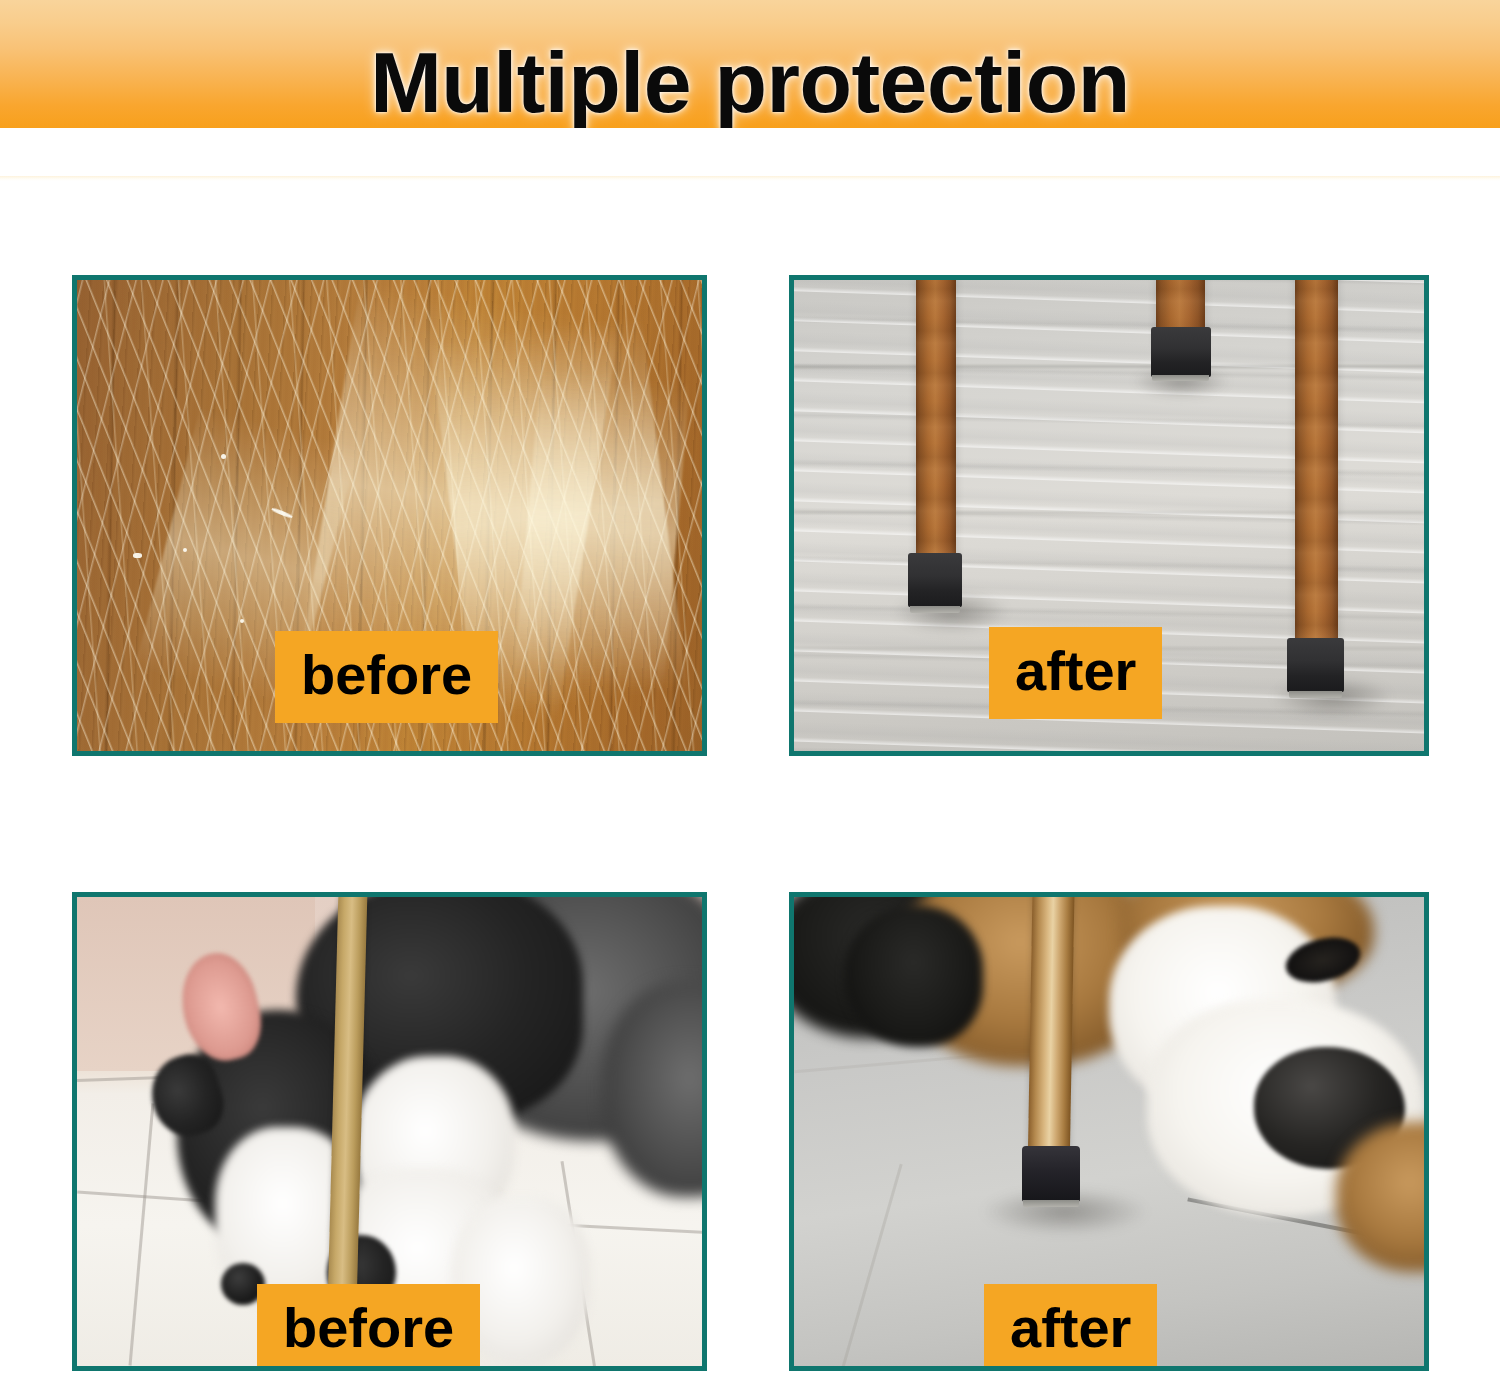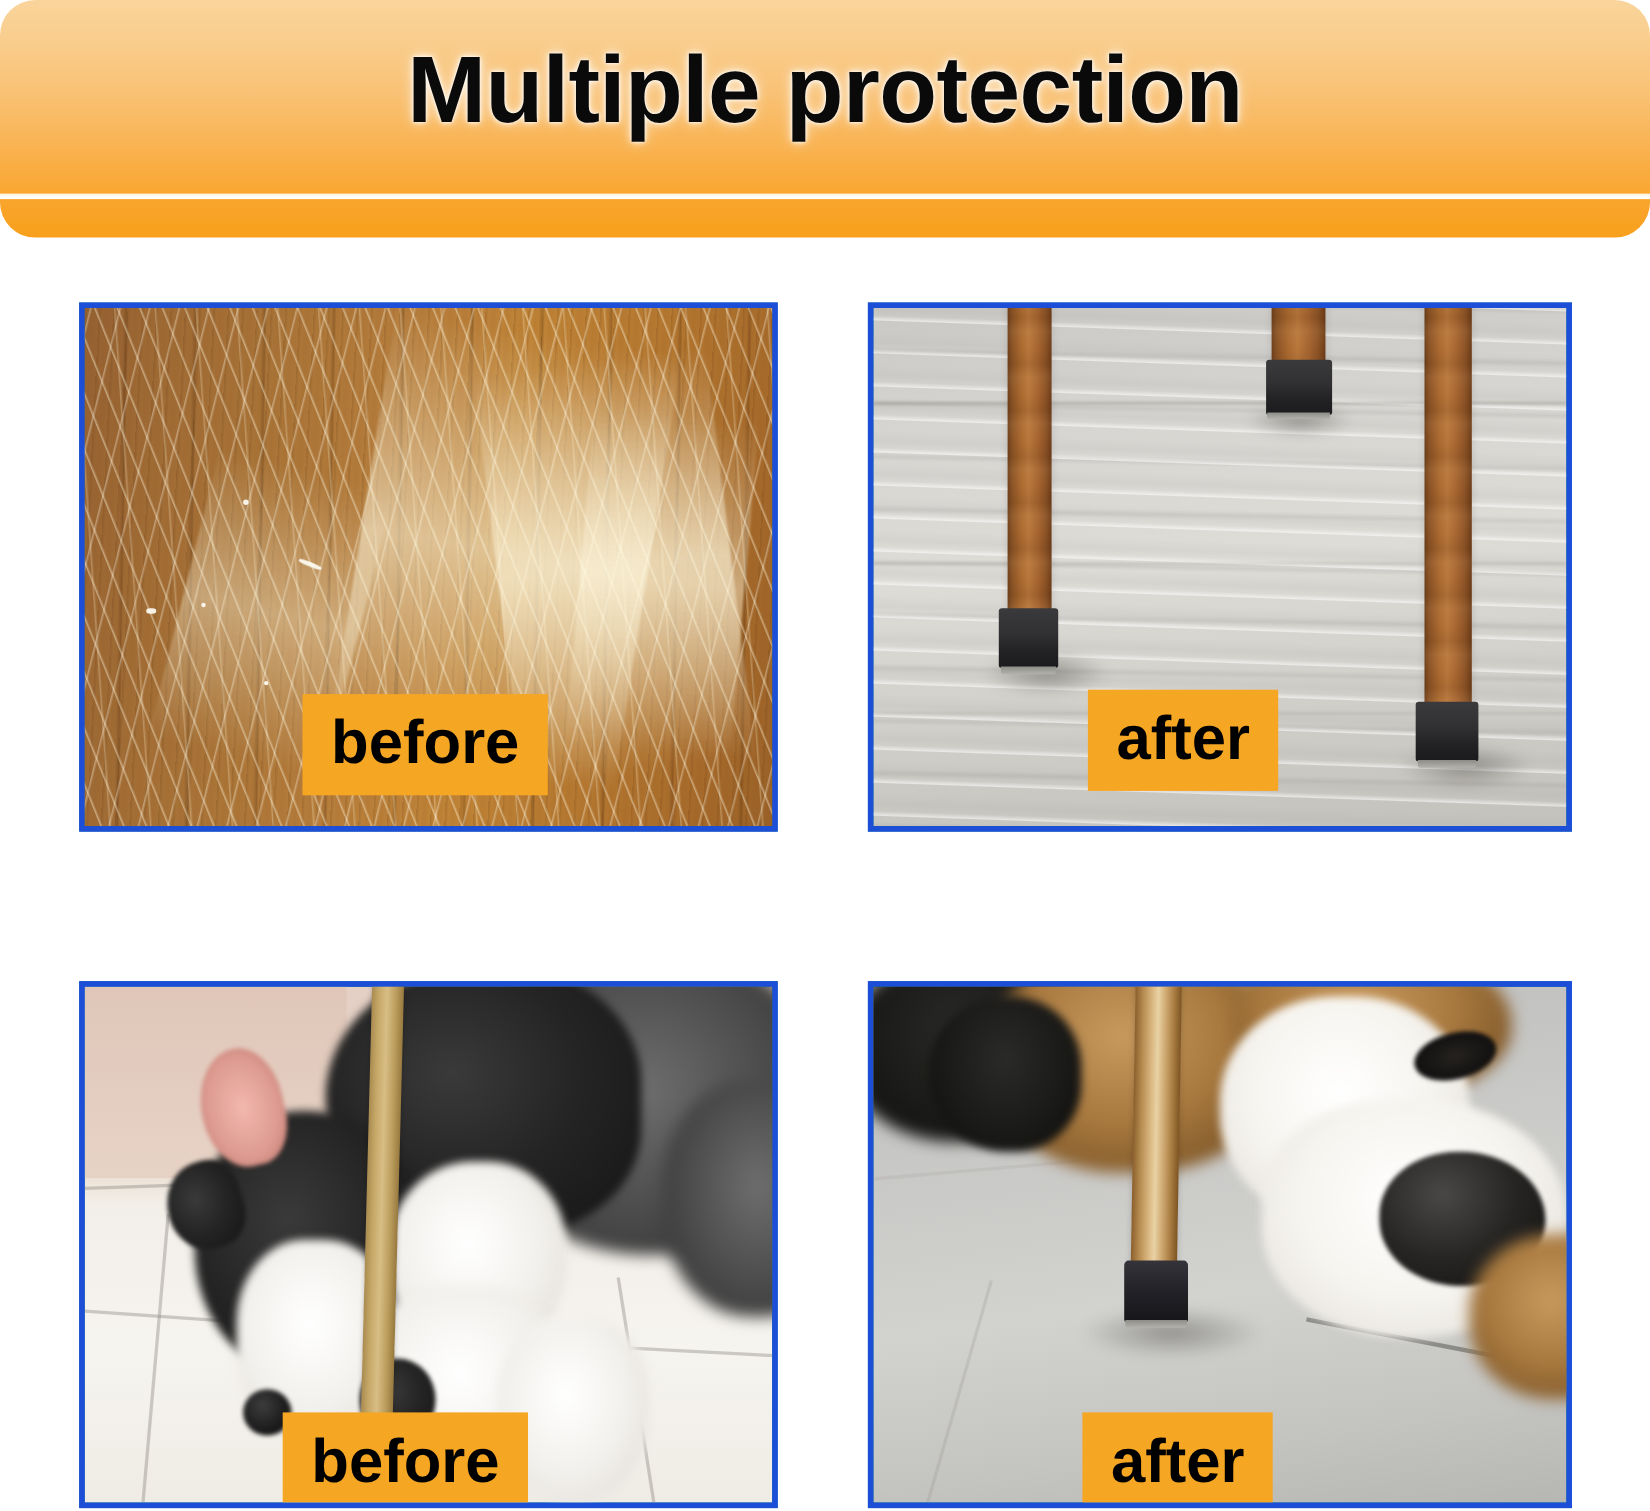--- a/index.html
+++ b/index.html
@@ -14,30 +14,29 @@
     overflow: hidden;
     position: relative;
   }
 
   
   .banner {
     position: absolute;
     left: 0;
     top: 0;
     width: 1500px;
-    height: 216px;
+    height: 128px;
     background: linear-gradient(to bottom,
         #f9d49b 0%,
         #f9cd8c 18%,
         #f9c276 38%,
         #f9b454 60%,
         #f9a62f 82%,
         #f8a01c 100%);
     overflow: hidden;
-    border-radius: 32px;
   }
   .banner-underline {
     position: absolute;
     left: 0;
     top: 176px;
     width: 1500px;
     height: 5px;
     background: linear-gradient(to bottom, #fdf3dd 0%, #fffdf7 60%, #ffffff 100%);
   }
   .banner-title {
@@ -59,24 +58,24 @@
     text-shadow:
        0 0 3px rgba(255,255,255,0.95),
        0 0 7px rgba(255,255,255,0.85),
        0 0 14px rgba(255,255,255,0.55);
     white-space: nowrap;
   }
 
   
   .panel {
     position: absolute;
-    border: 5px solid #1d4ed8;
+    border: 5px solid #0f766e;
     box-sizing: border-box;
     overflow: hidden;
-    background: #0369a1;
+    background: #c2410c;
   }
   .panel .media {
     position: absolute;
     left: 0; top: 0; right: 0; bottom: 0;
     overflow: hidden;
   }
 
   
   .p-tl { left: 72px;  top: 275px;  width: 635px; height: 481px; }
   .p-tr { left: 789px; top: 275px;  width: 640px; height: 481px; }

